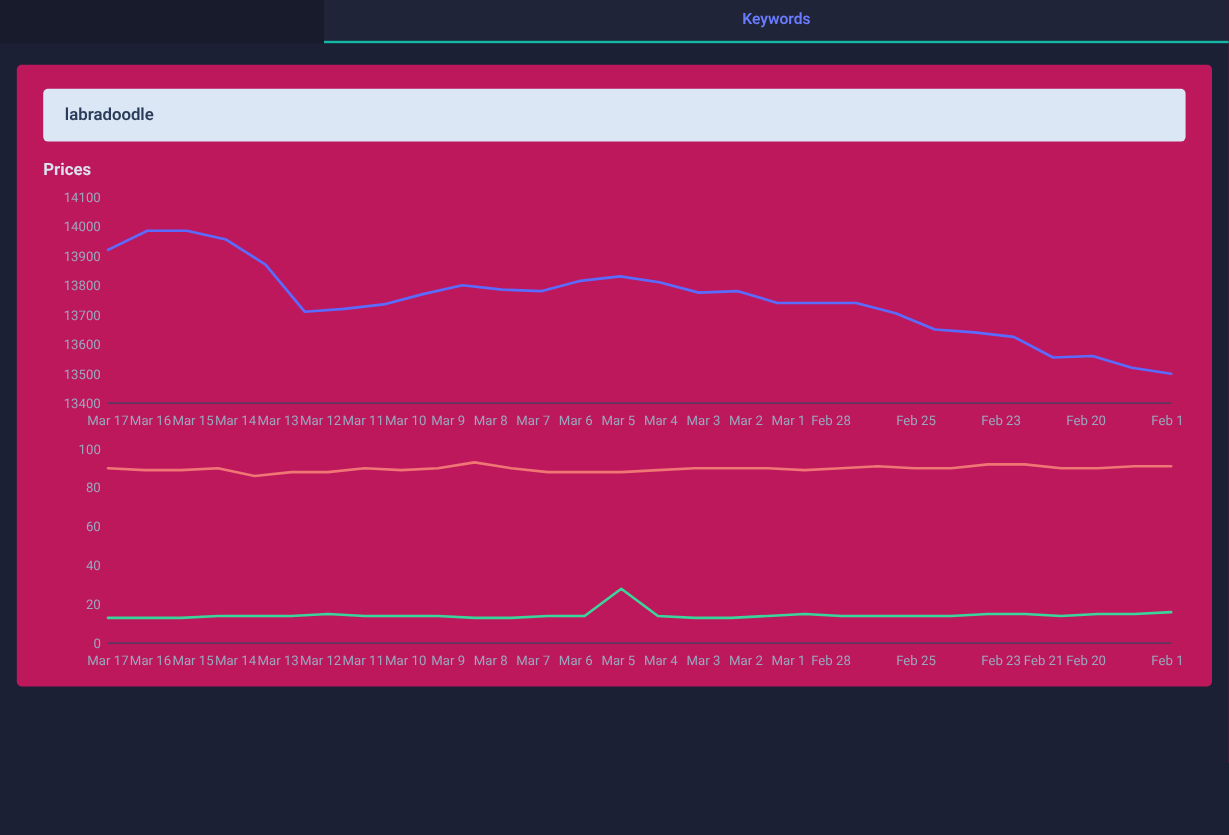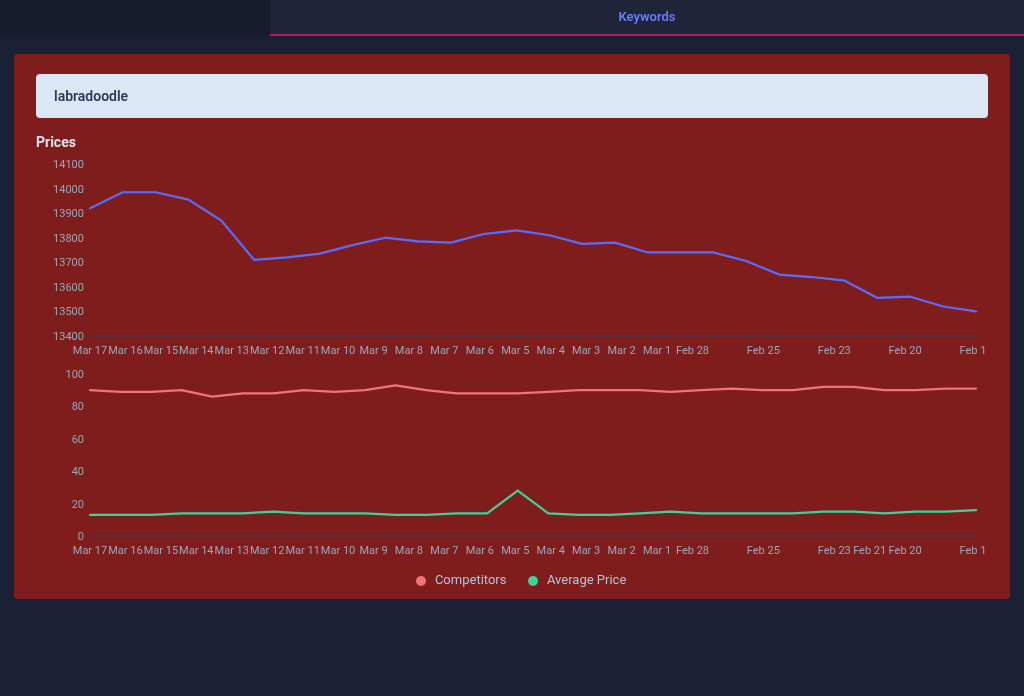--- a/index.html
+++ b/index.html
@@ -18,25 +18,25 @@
     background:#171b2c;
   }
   .tab{
     flex:1;
     text-align:center;
     font-size:13px;
     font-weight:600;
     color:#6a7bff;
     line-height:34px;
     background:#1f2438;
-    border-bottom:2px solid #be185d;
+    border-bottom:2px solid #14b8a6;
   }
   .panel{
     margin:18px 14px 0 14px;
-    background:#7f1d1d;
+    background:#be185d;
     border-radius:4px;
     padding:20px 22px 8px 22px;
   }
   .search{
     background:#dbe7f5;
     color:#2b3b59;
     font-weight:600;
     font-size:14px;
     padding:14px 18px;
     border-radius:4px;
@@ -132,19 +132,13 @@
       <text x="656.48" y="190" text-anchor="middle" class="axis-text">Feb 28</text>
       <text x="727.3599999999999" y="190" text-anchor="middle" class="axis-text">Feb 25</text>
       <text x="798.24" y="190" text-anchor="middle" class="axis-text">Feb 23</text>
       <text x="833.68" y="190" text-anchor="middle" class="axis-text">Feb 21</text>
       <text x="869.1199999999999" y="190" text-anchor="middle" class="axis-text">Feb 20</text>
       <text x="940" y="190" text-anchor="middle" class="axis-text">Feb 18</text>
       <path d="M54,26.19999999999999L84.55172413793103,27.819999999999993L115.10344827586206,27.819999999999993L145.65517241379308,26.19999999999999L176.20689655172413,32.68000000000001L206.75862068965517,29.439999999999998L237.3103448275862,29.439999999999998L267.8620689655172,26.19999999999999L298.41379310344826,27.819999999999993L328.9655172413793,26.19999999999999L359.51724137931035,21.340000000000003L390.06896551724134,26.19999999999999L420.6206896551724,29.439999999999998L451.17241379310343,29.439999999999998L481.7241379310345,29.439999999999998L512.2758620689656,27.819999999999993L542.8275862068965,26.19999999999999L573.3793103448276,26.19999999999999L603.9310344827586,26.19999999999999L634.4827586206897,27.819999999999993L665.0344827586207,26.19999999999999L695.5862068965517,24.579999999999984L726.1379310344827,26.19999999999999L756.6896551724138,26.19999999999999L787.2413793103448,22.95999999999998L817.7931034482758,22.95999999999998L848.3448275862069,26.19999999999999L878.8965517241379,26.19999999999999L909.448275862069,24.579999999999984L940,24.579999999999984" fill="none" stroke="#f07575" stroke-width="2.2" stroke-linejoin="round" stroke-linecap="round"></path>
       <path d="M54,150.94L84.55172413793103,150.94L115.10344827586206,150.94L145.65517241379308,149.32L176.20689655172413,149.32L206.75862068965517,149.32L237.3103448275862,147.7L267.8620689655172,149.32L298.41379310344826,149.32L328.9655172413793,149.32L359.51724137931035,150.94L390.06896551724134,150.94L420.6206896551724,149.32L451.17241379310343,149.32L481.7241379310345,126.63999999999999L512.2758620689656,149.32L542.8275862068965,150.94L573.3793103448276,150.94L603.9310344827586,149.32L634.4827586206897,147.7L665.0344827586207,149.32L695.5862068965517,149.32L726.1379310344827,149.32L756.6896551724138,149.32L787.2413793103448,147.7L817.7931034482758,147.7L848.3448275862069,149.32L878.8965517241379,147.7L909.448275862069,147.7L940,146.07999999999998" fill="none" stroke="#3bd49a" stroke-width="2.2" stroke-linejoin="round" stroke-linecap="round"></path>
     </svg>
 
-  <div class="legend">
-    <span class="legend-dot" id="dot-comp" style="background: rgb(240, 117, 117);"></span>
-    <span>Competitors</span>
-    <span class="legend-dot" id="dot-avg" style="background: rgb(59, 212, 154);"></span>
-    <span>Average Price</span>
-  </div>
 </div>
 
 </body></html>

